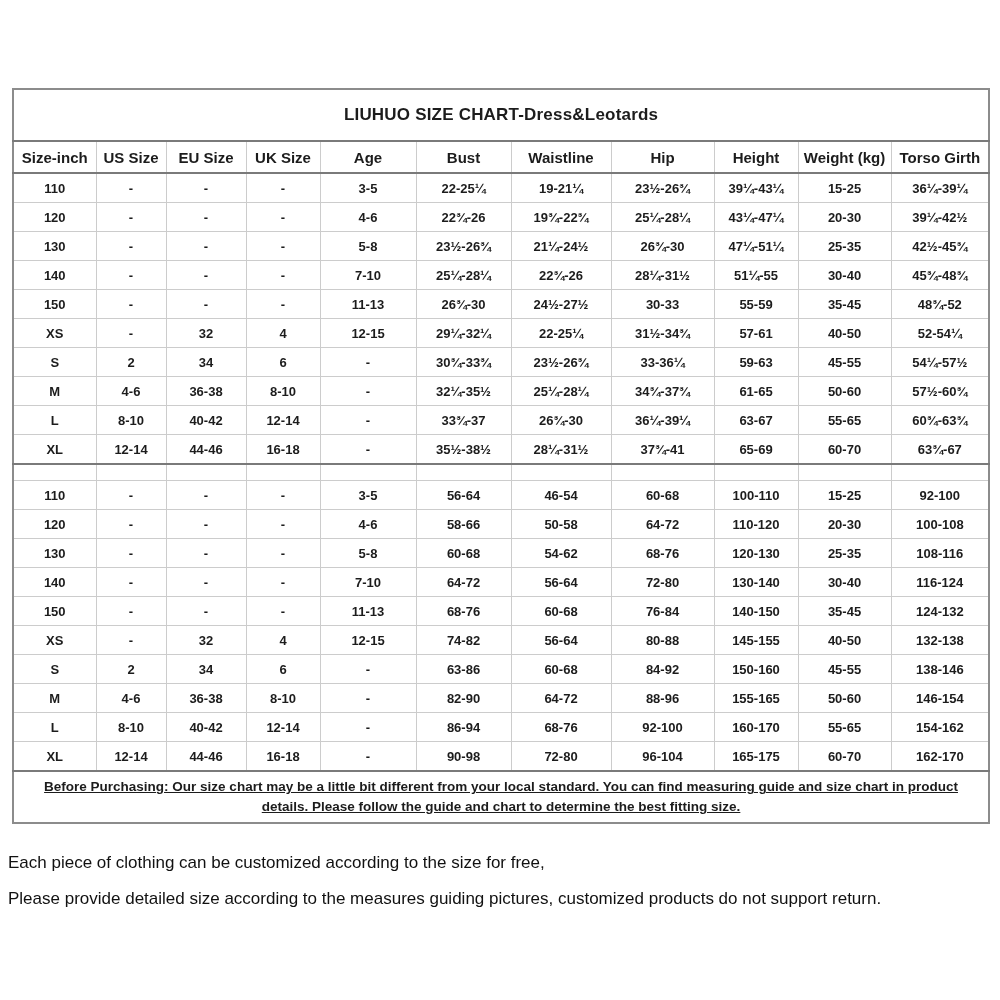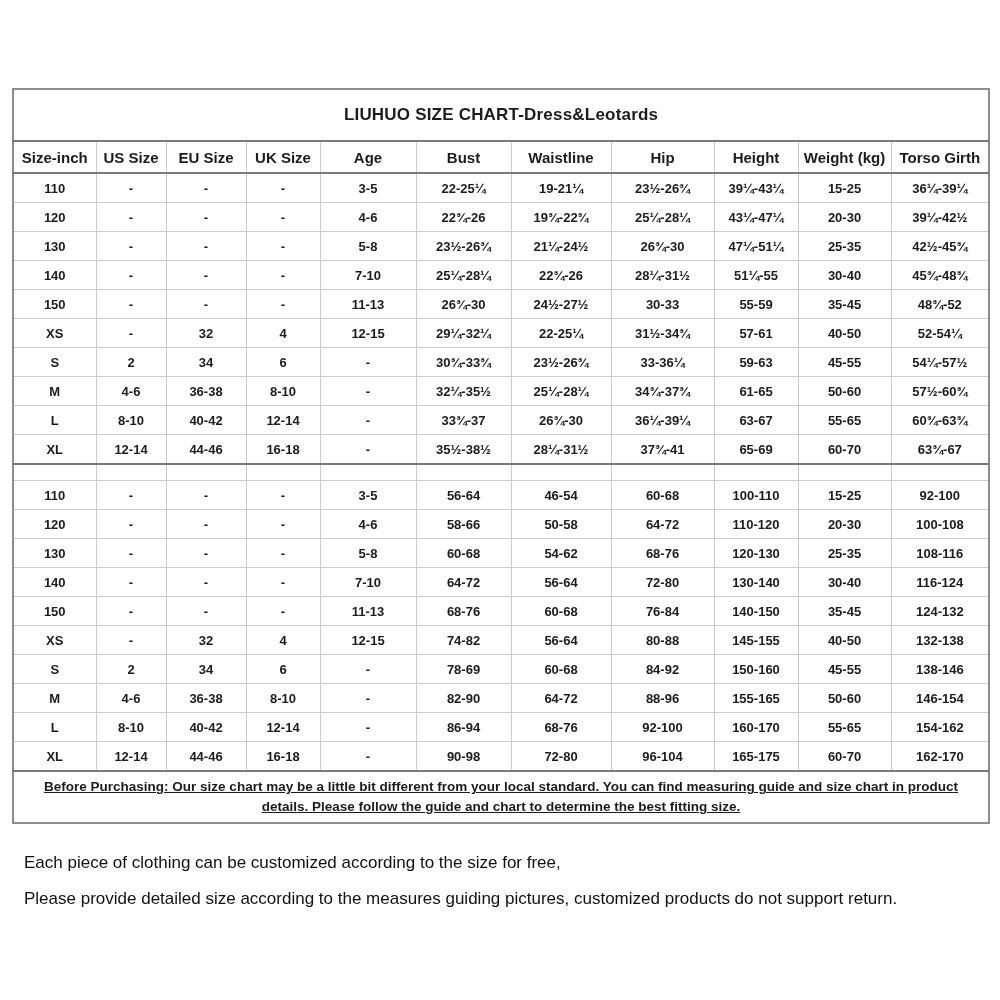--- a/index.html
+++ b/index.html
@@ -39,21 +39,21 @@
   tr.data-row td{height:28px;border-top:1px solid var(--grid);}
   tr.section-end td{border-bottom:2px solid var(--dark);}
   tr.spacer-row td{height:15px;border-top:none;border-bottom:none;}
   tr.note-row td{
     height:46px;font-size:13.5px;line-height:1.45;
     white-space:normal;padding:2px 8px;
     border-left:none;border-right:none;
     border-top:2px solid var(--dark);
     text-decoration:underline;
   }
-  .footer-text{position:absolute;left:24px;font-size:17px;font-weight:normal;color:#111;}
+  .footer-text{position:absolute;left:8px;font-size:17px;font-weight:normal;color:#111;}
   .footer-line-1{top:853px;}
   .footer-line-2{top:889px;}
 </style>
 </head>
 <body>
 
 <div class="canvas">
 
   <table class="size-chart">
     <colgroup>
@@ -312,21 +312,21 @@
           <td>145-155</td>
           <td>40-50</td>
           <td>132-138</td>
         </tr>
         <tr class="data-row">
           <td>S</td>
           <td>2</td>
           <td>34</td>
           <td>6</td>
           <td>-</td>
-          <td>78-69</td>
+          <td>63-86</td>
           <td>60-68</td>
           <td>84-92</td>
           <td>150-160</td>
           <td>45-55</td>
           <td>138-146</td>
         </tr>
         <tr class="data-row">
           <td>M</td>
           <td>4-6</td>
           <td>36-38</td>

